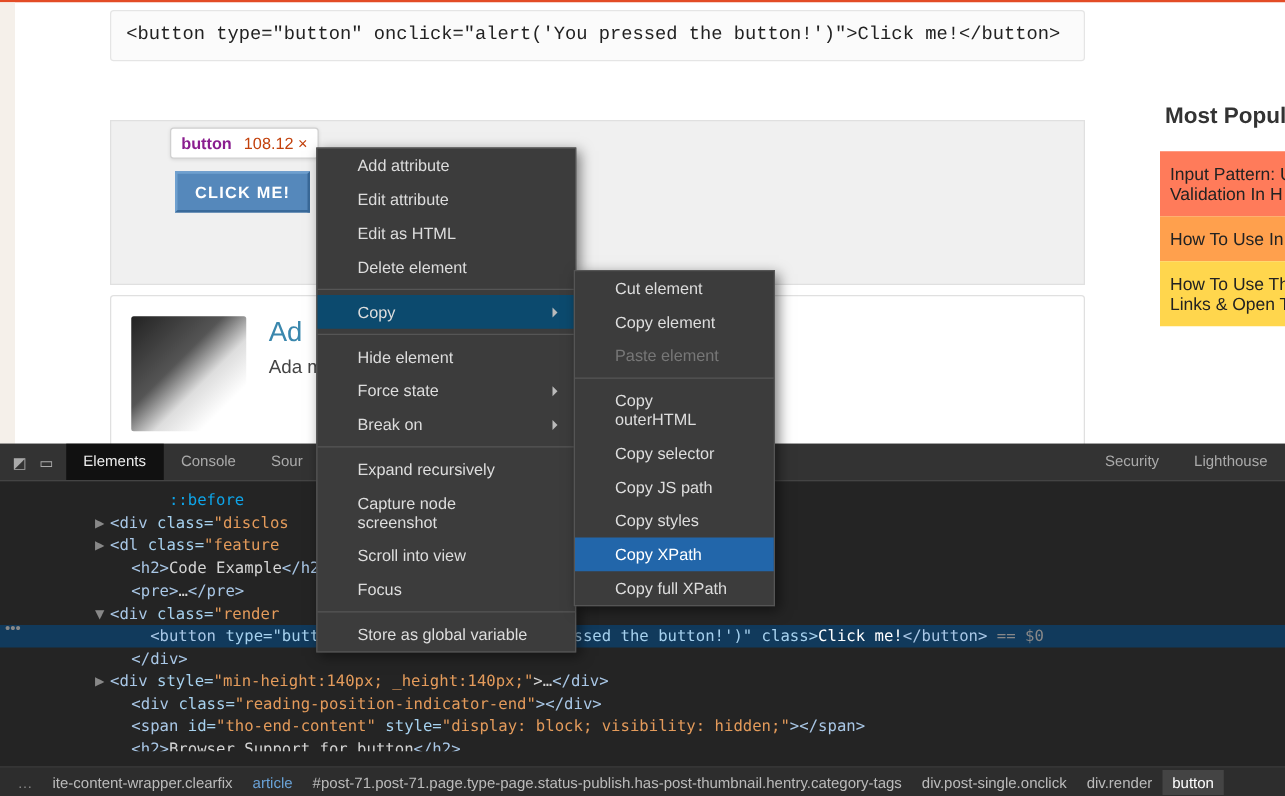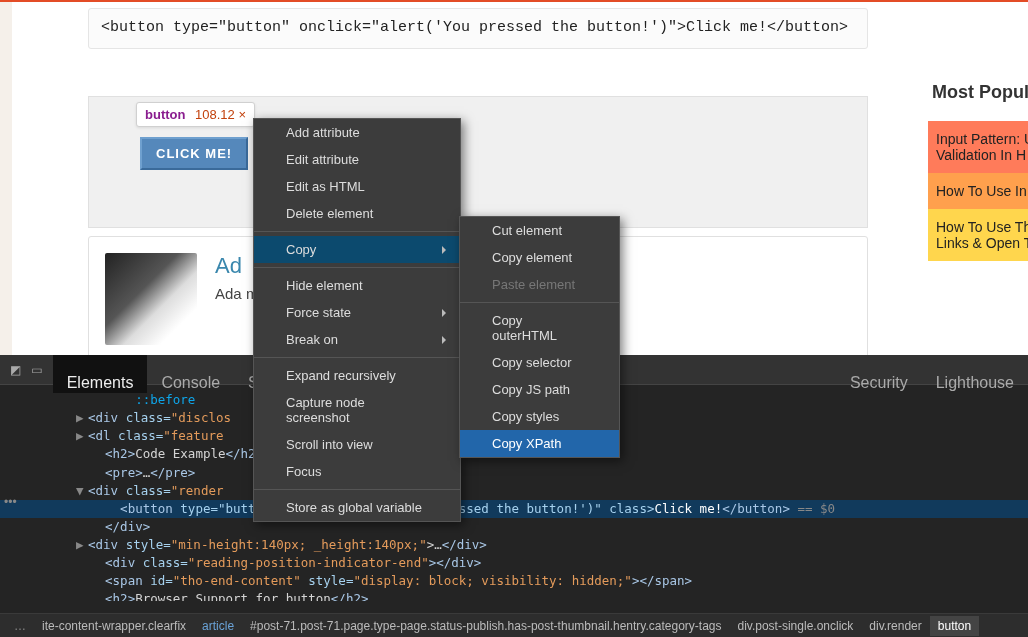--- a/index.html
+++ b/index.html
@@ -22,21 +22,21 @@
   .sidebar h3 { font-size: 18px; color: #333; margin-bottom: 18px; padding-left: 4px; white-space: nowrap; }
   .pop-item { padding: 10px 8px; font-size: 14px; color: #222; white-space: nowrap; overflow: hidden; }
   .p1 { background: #ff7b5a; }
   .p2 { background: #ffa04d; }
   .p3 { background: #ffd64d; }
 
   
   .devtools { position: absolute; left: 0; top: 355px; width: 100%; height: 282px; background: #242424; color: #d4d4d4; font-size: 12px; }
   .dt-tabs { display: flex; height: 30px; background: #333; border-bottom: 1px solid #444; align-items: stretch; }
   .dt-iconbar { display:flex; align-items:center; gap:10px; padding:0 10px; color:#aaa;}
-  .dt-tab { padding: 19px 14px; color: #aaa; cursor: pointer; font-size: 16px; }
+  .dt-tab { padding: 7px 14px; color: #aaa; cursor: pointer; font-size: 12px; }
   .dt-tab.active { background: #111; color: #eee; }
   .dt-body { font-family: Menlo, Consolas, monospace; font-size: 12.5px; padding: 6px 0 0 0; line-height: 1.45; overflow: hidden; height: 216px; }
   .dt-line { white-space: pre; padding-left: 90px; }
   .dt-line .arrow { color:#888; display:inline-block; width:12px; margin-left:-14px;}
   .tk-punc { color: #a9c7e6; }
   .tk-attr { color: #a6d1ee; }
   .tk-str { color: #e49b5b; }
   .tk-pseudo { color:#0ea5e9;}
   .tk-muted { color:#888;}
   .sel-line { background: #113a5c; display:block;}
@@ -162,13 +162,14 @@
 <div class="ctx ctx2" id="ctx-copy">
     <div class="item">Cut element</div>
     <div class="item">Copy element</div>
     <div class="item disabled">Paste element</div>
     <div class="sep"></div>
     <div class="item">Copy outerHTML</div>
     <div class="item">Copy selector</div>
     <div class="item">Copy JS path</div>
     <div class="item">Copy styles</div>
     <div class="item hl">Copy XPath</div>
+    <div class="item">Copy full XPath</div>
   </div>
 
 </body></html>

